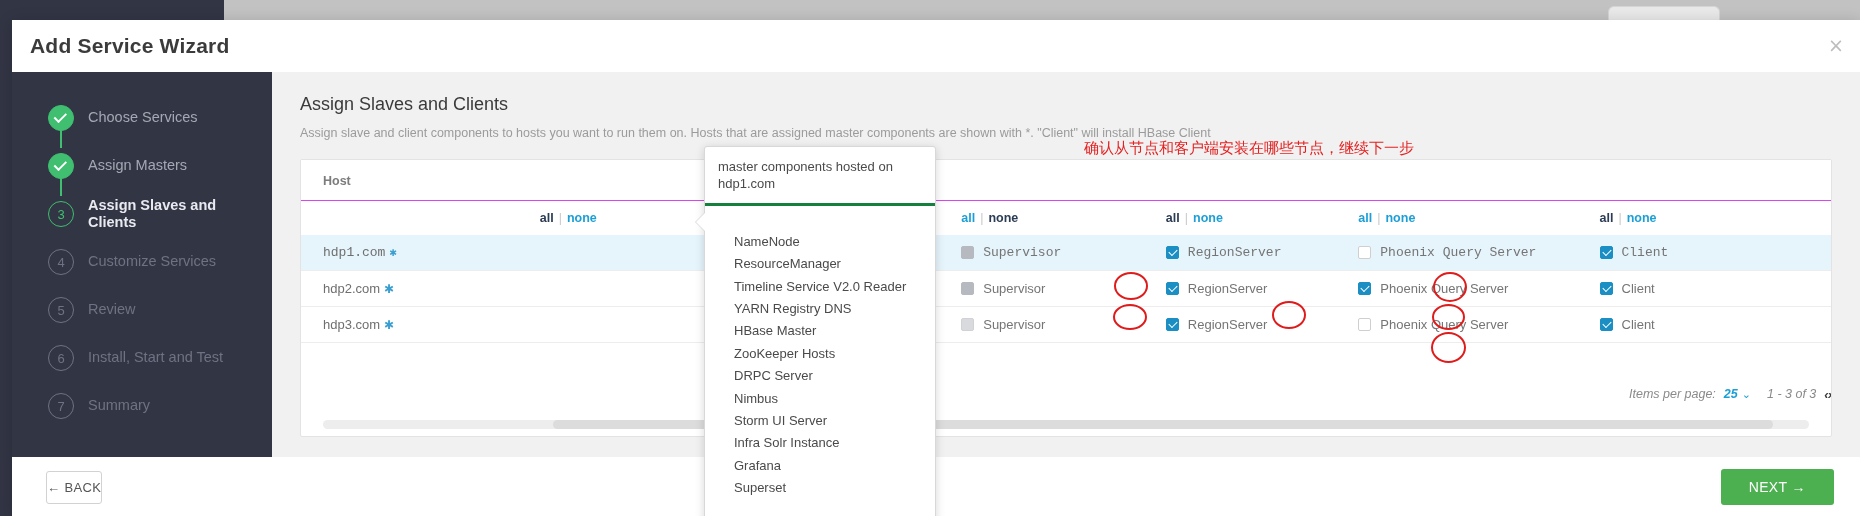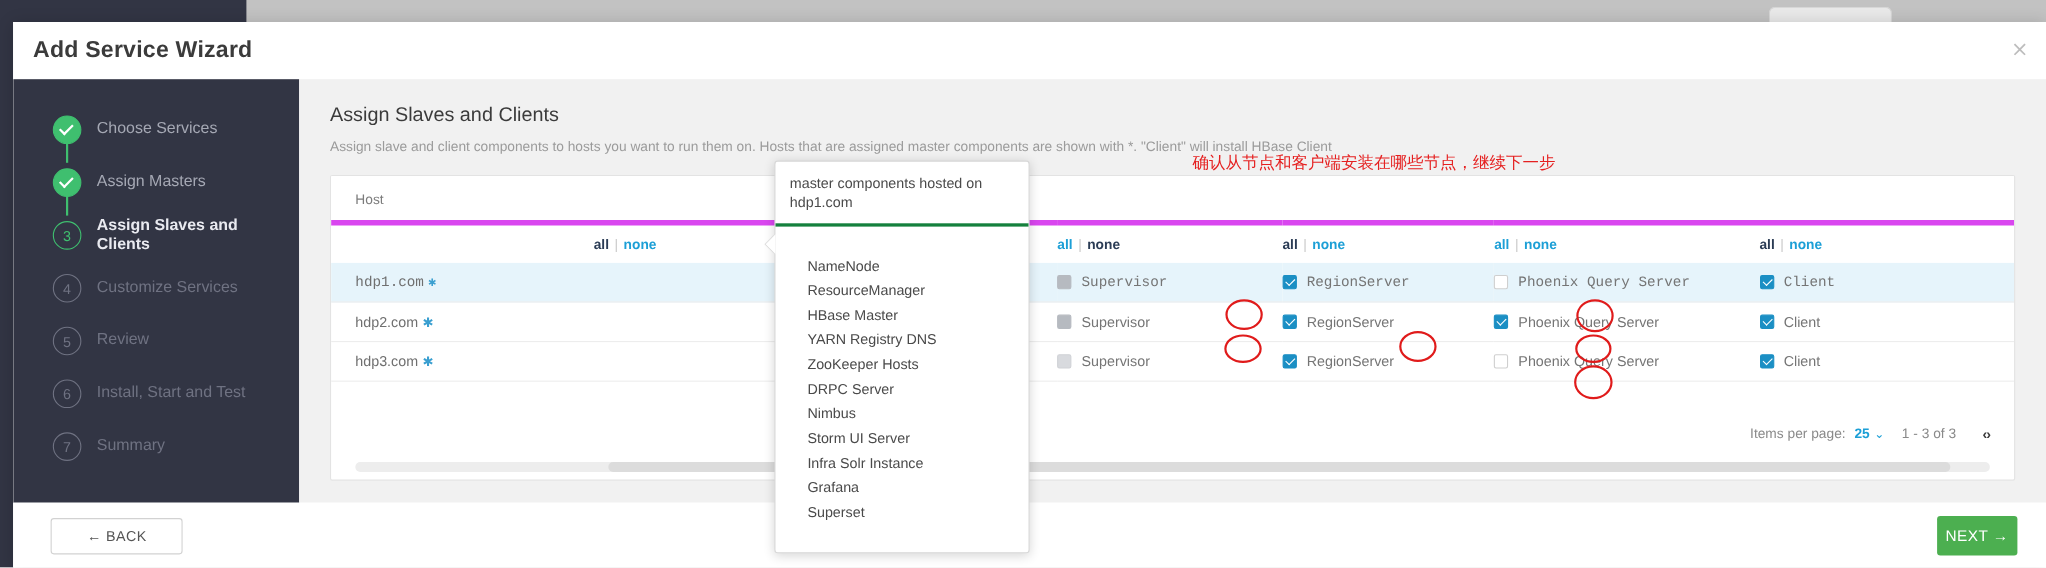--- a/index.html
+++ b/index.html
@@ -106,23 +106,23 @@
     font-family: "DejaVu Sans", sans-serif;
   }
 
   
   .table-card {
     background: #fff; border: 1px solid #e3e3e3; border-radius: 2px;
     height: 278px; position: relative; overflow: hidden;
   }
   table.hosts { width: 100%; border-collapse: collapse; table-layout: fixed; }
   table.hosts thead th {
-    text-align: left; font-size: 12.5px; color: #7c7c7c; font-weight: normal;
+    text-align: left; font-size: 12.5px; color: #7c7c7c; font-weight: bold;
     padding: 14px 0 12px 10px; background: #fff;
-    border-bottom: 5px solid #d946ef;
+    border-bottom: 1px solid #d946ef;
   }
   table.hosts thead tr.allnone th {
     padding: 10px 0 10px 0; border-bottom: none; font-weight: normal;
   }
   .allnone-links { font-size: 12.5px; white-space: nowrap; }
   .allnone-links a { text-decoration: none; cursor: pointer; font-weight: bold; }
   .allnone-links a.active { color: #2b3c55; }
   .allnone-links a.link { color: #1c9fd6; }
   .allnone-links .sep { color: #c9c9c9; margin: 0 5px; font-weight: normal; }
 
@@ -155,26 +155,26 @@
   
   .red-ring {
     position: absolute; border: 2.4px solid #e01b1b; border-radius: 50%;
     pointer-events: none; z-index: 30;
   }
 
   
   .paginator {
     position: absolute; left: 0; right: 0; bottom: 26px; height: 32px;
     display: flex; align-items: center; justify-content: flex-end;
-    padding-right: 22px; font-size: 12.5px; color: #8a8a8a;
+    font-size: 12.5px; color: #8a8a8a; font-style: italic;
   }
   .paginator .ipp-label { margin-right: 8px; }
   .paginator .ipp-value { color: #1c9fd6; font-weight: bold; margin-right: 4px; cursor: pointer; }
   .paginator .caret { color: #1c9fd6; margin-right: 16px; cursor: pointer; font-size: 11px; }
-  .paginator .range { margin-right: 24px; color: #8a8a8a; }
+  .paginator .range { margin-right: 8px; color: #8a8a8a; }
   .paginator .pager-arrow { color: #3a3a3a; font-weight: bold; cursor: pointer; font-size: 13px; letter-spacing: -1px;}
 
   .hscroll-track {
     position: absolute; left: 22px; right: 22px; bottom: 7px;
     height: 9px; background: #ededed; border-radius: 5px;
   }
   .hscroll-thumb {
     position: absolute; left: 230px; top: 0; width: 1220px; height: 9px;
     background: #dcdcdc; border-radius: 5px; cursor: pointer;
   }
@@ -202,26 +202,26 @@
     filter: drop-shadow(-1px 0 0 #d8d8d8);
   }
 
   
   .modal-footer {
     height: 59px; background: #fff; position: relative;
     display: flex; align-items: center; border-top: 1px solid transparent;
   }
   .btn-back {
     margin-left: 34px; background: #fff; border: 1px solid #d2d2d2;
-    border-radius: 3px; padding: 8px 32px; font-size: 13px; color: #555;
+    border-radius: 3px; padding: 8px 0; font-size: 13px; color: #555;
     cursor: pointer; letter-spacing: .4px;
   }
   .btn-next {
     position: absolute; right: 26px; background: #4caf50; border: none;
-    border-radius: 3px; padding: 10px 8px; font-size: 14px; color: #fff;
+    border-radius: 3px; padding: 10px 28px; font-size: 14px; color: #fff;
     cursor: pointer; letter-spacing: .4px;
   }
 </style>
 </head>
 <body>
 
 <div id="page-root">
 
   <div class="bg-strip"></div>
   <div class="bg-strip-dark"></div>
@@ -486,22 +486,23 @@
             <div class="hscroll-thumb"></div>
           </div>
         </div>
 
         <div class="tooltip-pop">
           <div class="tooltip-arrow"></div>
           <div class="tooltip-head">master components hosted on hdp1.com</div>
           <ul class="tooltip-list">
             <li>NameNode</li>
             <li>ResourceManager</li>
+            <li>Timeline Service V2.0 Reader</li>
+            <li>YARN Registry DNS</li>
             <li>HBase Master</li>
-            <li>YARN Registry DNS</li>
             <li>ZooKeeper Hosts</li>
             <li>DRPC Server</li>
             <li>Nimbus</li>
             <li>Storm UI Server</li>
             <li>Infra Solr Instance</li>
             <li>Grafana</li>
             <li>Superset</li>
           </ul>
         </div>
 

